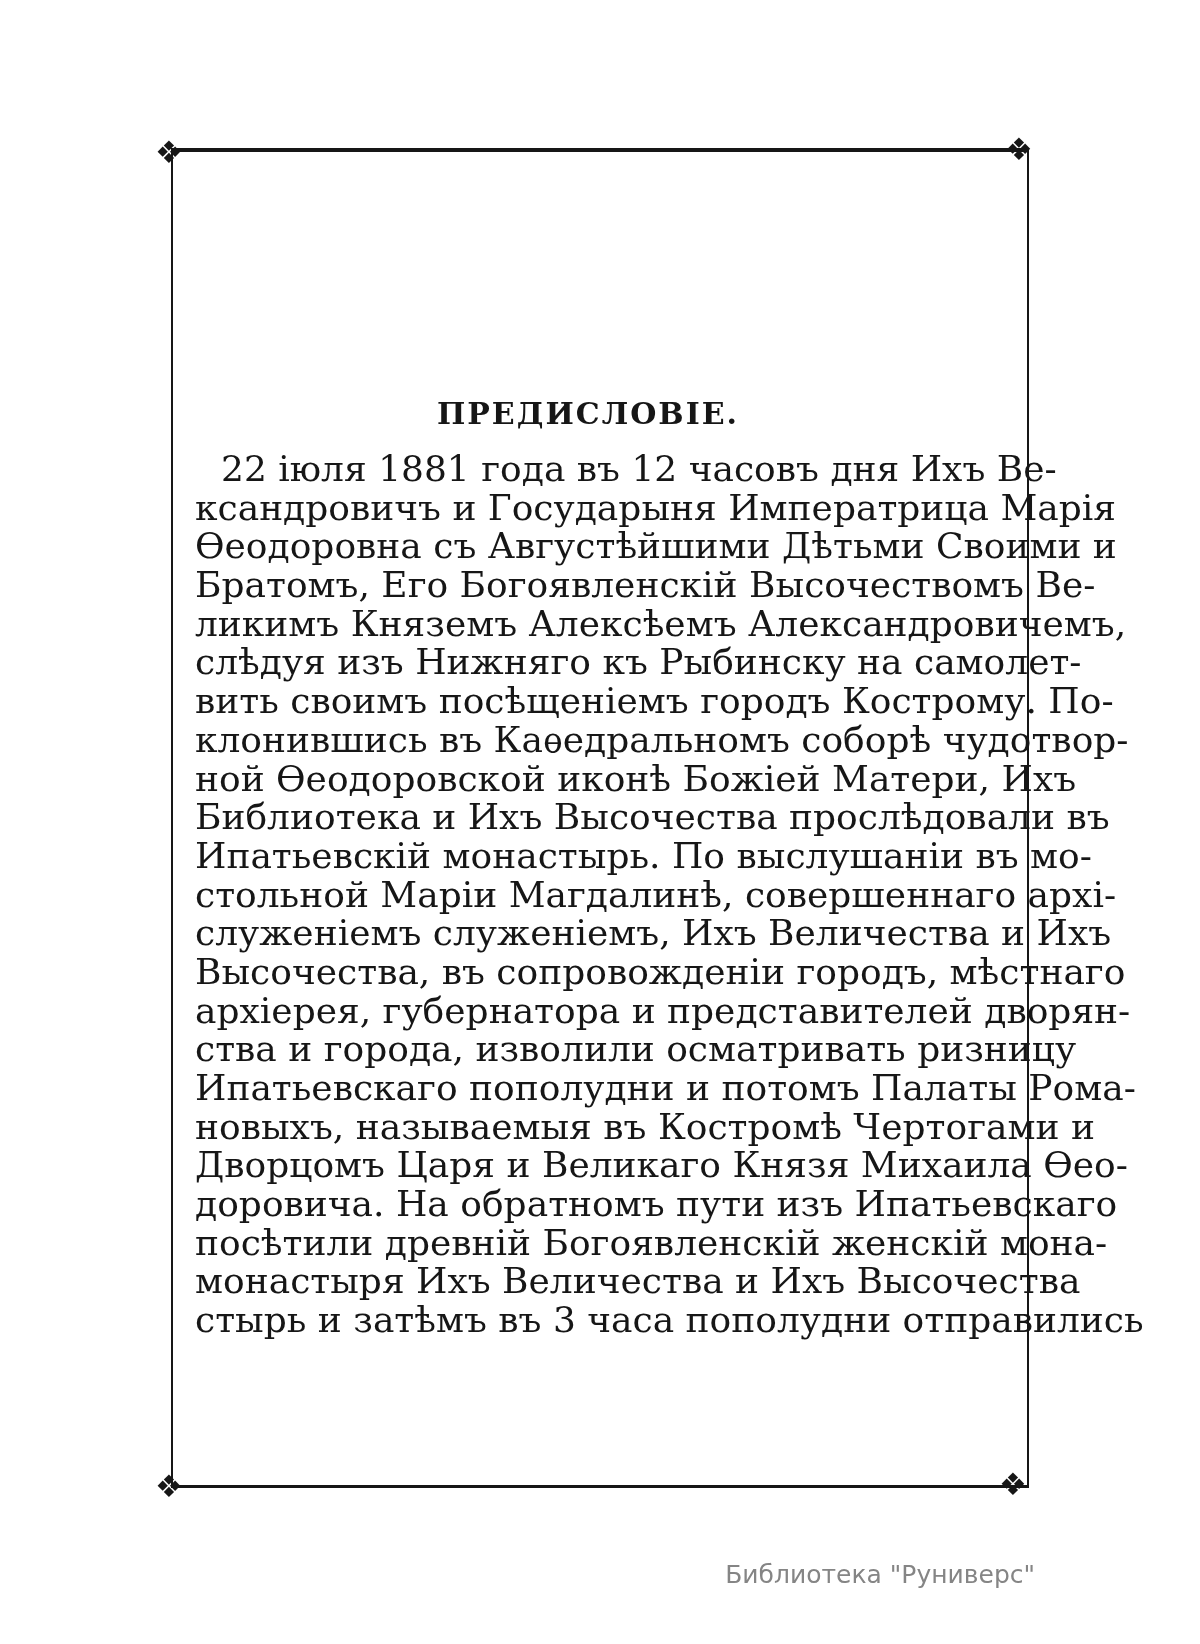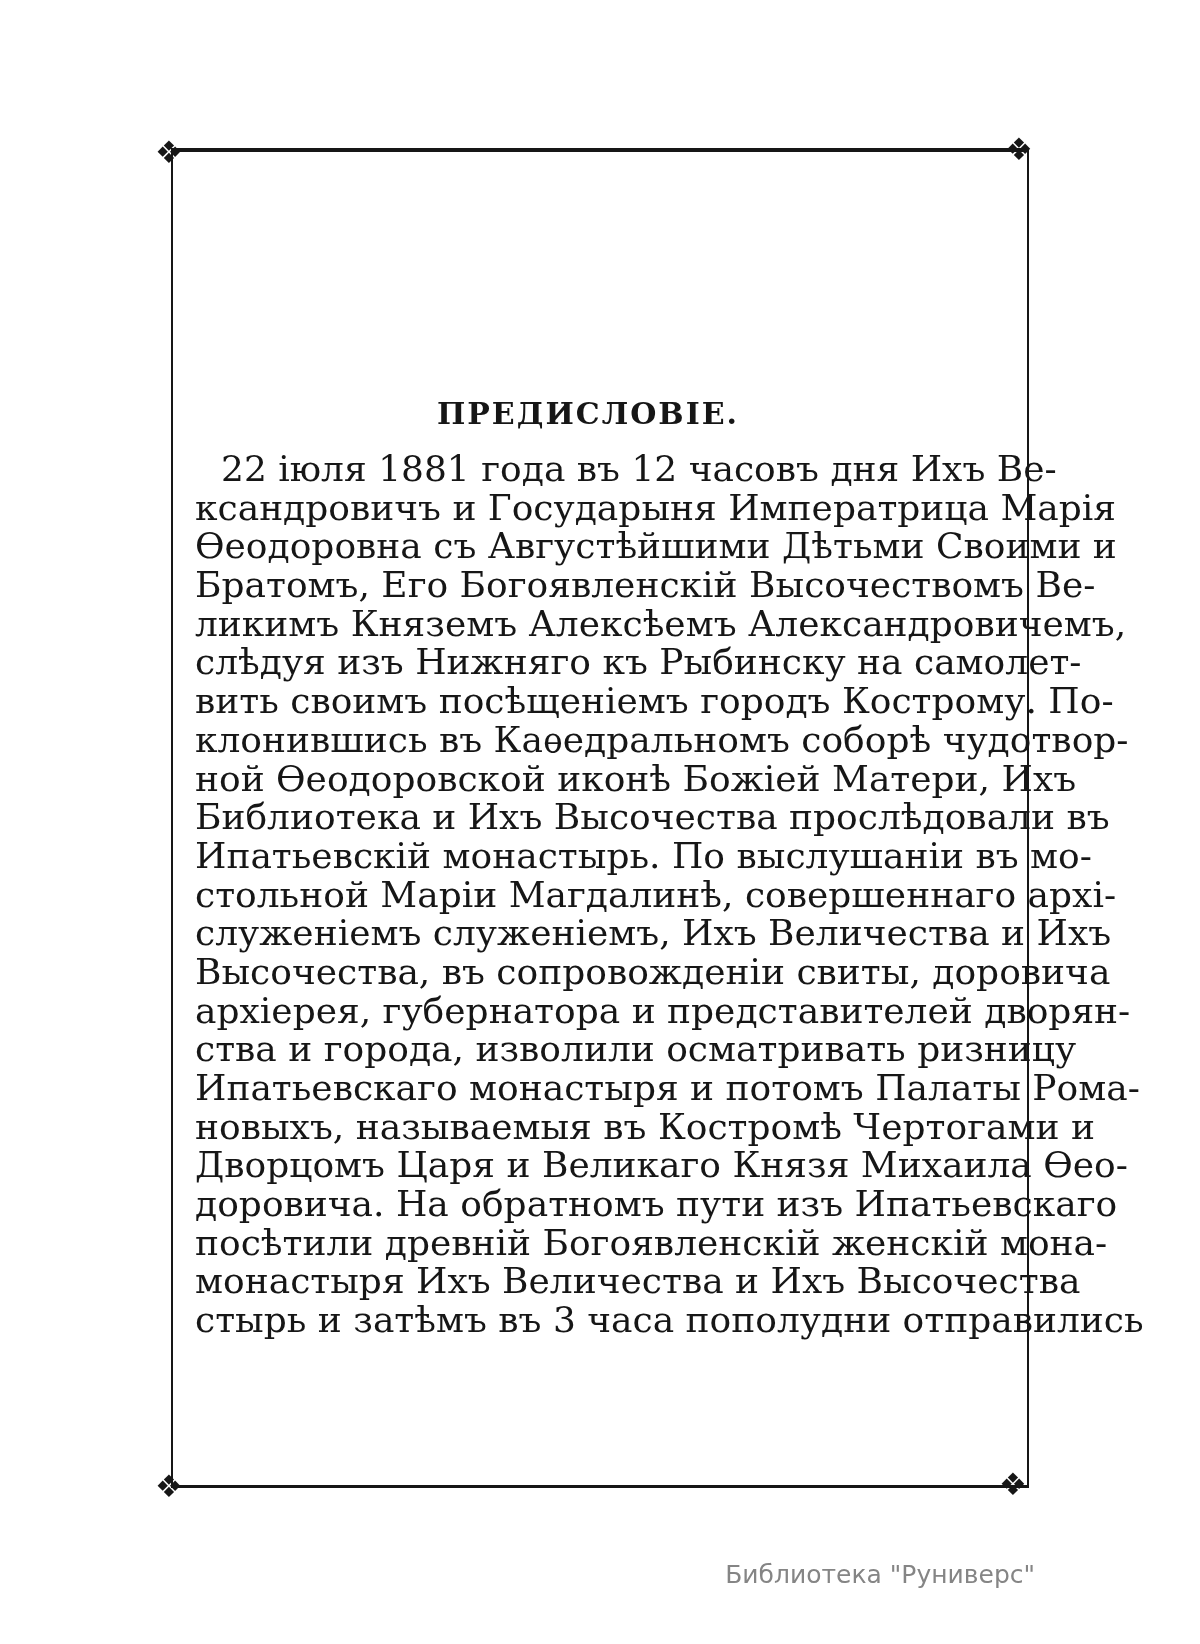--- a/index.html
+++ b/index.html
@@ -94,24 +94,24 @@
     <div class="line">Братомъ, Его Богоявленскій Высочествомъ Ве-</div>
     <div class="line">ликимъ Княземъ Алексѣемъ Александровичемъ,</div>
     <div class="line">слѣдуя изъ Нижняго къ Рыбинску на самолет-</div>
     <div class="line">вить своимъ посѣщеніемъ городъ Кострому. По-</div>
     <div class="line">клонившись въ Каѳедральномъ соборѣ чудотвор-</div>
     <div class="line">ной Ѳеодоровской иконѣ Божіей Матери, Ихъ</div>
     <div class="line">Библиотека и Ихъ Высочества прослѣдовали въ</div>
     <div class="line">Ипатьевскій монастырь. По выслушаніи въ мо-</div>
     <div class="line">стольной Маріи Магдалинѣ, совершеннаго архі-</div>
     <div class="line">служеніемъ служеніемъ, Ихъ Величества и Ихъ</div>
-    <div class="line">Высочества, въ сопровожденіи свиты, доровича</div>
+    <div class="line">Высочества, въ сопровожденіи городъ, мѣстнаго</div>
     <div class="line">архіерея, губернатора и представителей дворян-</div>
     <div class="line">ства и города, изволили осматривать ризницу</div>
-    <div class="line">Ипатьевскаго монастыря и потомъ Палаты Рома-</div>
+    <div class="line">Ипатьевскаго пополудни и потомъ Палаты Рома-</div>
     <div class="line">новыхъ, называемыя въ Костромѣ Чертогами и</div>
     <div class="line">Дворцомъ Царя и Великаго Князя Михаила Ѳео-</div>
     <div class="line">доровича. На обратномъ пути изъ Ипатьевскаго</div>
     <div class="line">посѣтили древній Богоявленскій женскій мона-</div>
     <div class="line">монастыря Ихъ Величества и Ихъ Высочества</div>
     <div class="line">стырь и затѣмъ въ 3 часа пополудни отправились</div>
   </div>
 
 <div class="watermark">Библиотека "Руниверс"</div>
 

